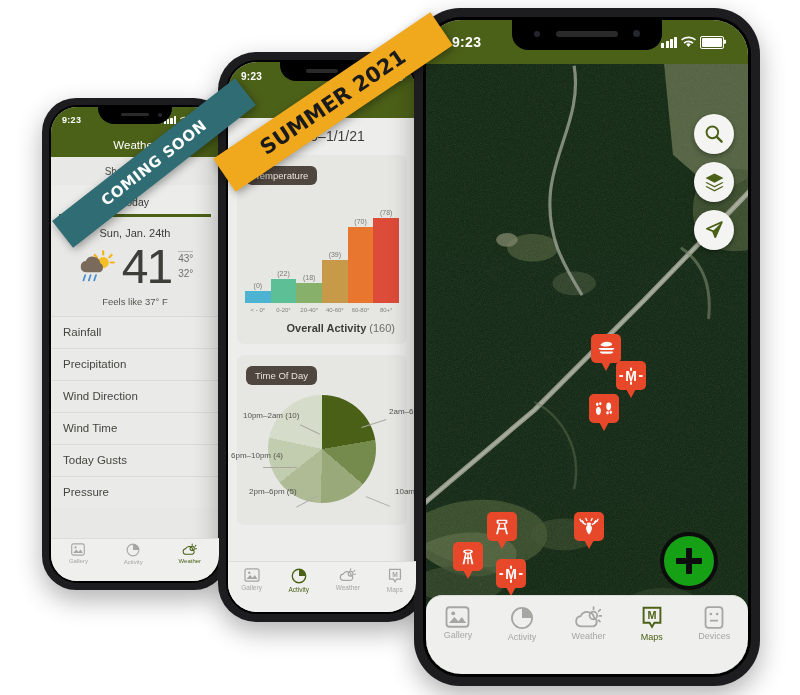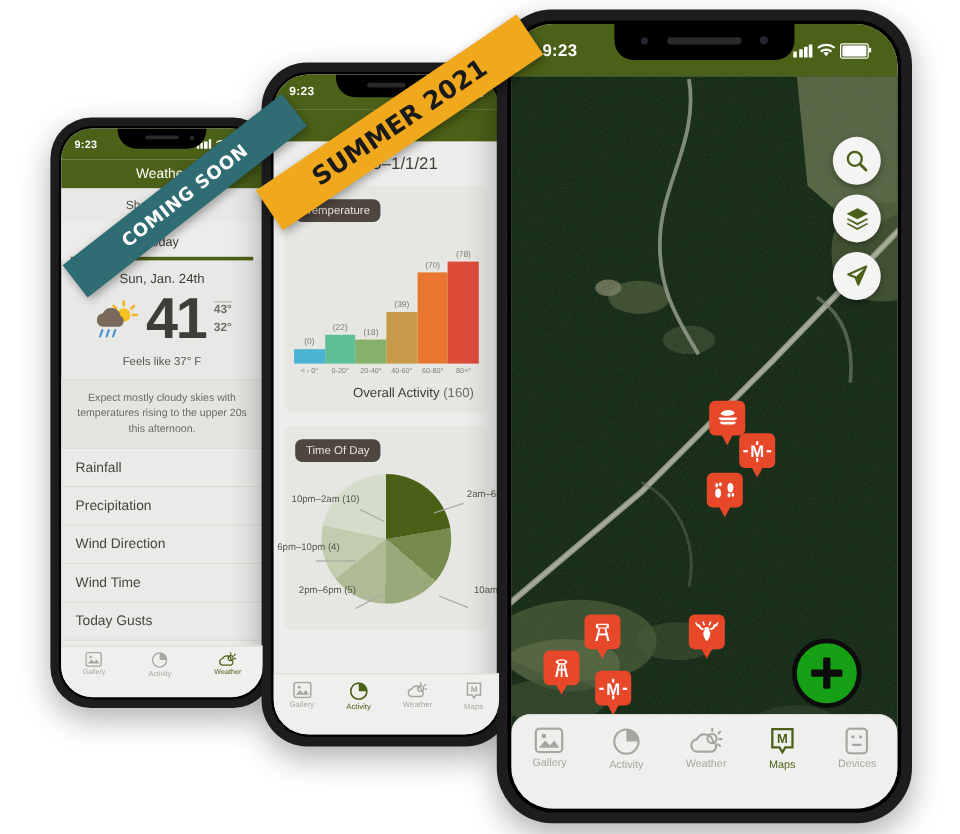--- a/index.html
+++ b/index.html
@@ -54,21 +54,21 @@
   #phone-weather .notch{width:74px;height:17px;}
   #phone-weather .notch .spk{top:6px;width:28px;height:3px;}
   #phone-weather .notch .cam{right:10px;top:6px;width:4px;height:4px;}
   #phone-weather .statusbar{height:26px;padding:0 11px;font-size:9px;}
   #phone-weather .navtitle{height:24px;line-height:24px;font-size:11.5px;}
   .wx-loc{background:#e8e8e6;text-align:center;color:#4a4a46;font-size:10px;padding:9px 0 8px;}
   .wx-tabs{background:#ececea;text-align:center;padding:7px 0 0;}
   .wx-tabs .lbl{font-size:10.5px;color:#3d3d39;padding-bottom:6px;display:inline-block;}
   .wx-tabs .ul{height:2.5px;background:#4c6118;margin:0 8px;}
   .wx-date{text-align:center;font-size:11px;color:#3d3d39;padding:10px 0 2px;}
-  .wx-main{display:flex;align-items:center;justify-content:center;gap:7px;padding:2px 0 0;font-weight:bold;}
+  .wx-main{display:flex;align-items:center;justify-content:center;gap:7px;padding:2px 0 0;}
   .wx-big{font-size:48px;color:#3d3d39;line-height:1;letter-spacing:-2px;}
   .wx-hilo{font-size:10px;color:#6f6f6a;text-align:center;line-height:1.45;}
   .wx-hilo .lo{border-top:1px solid #b9b9b3;padding-top:16px;}
   .wx-feels{text-align:center;font-size:9.5px;color:#54544f;padding:5px 0 9px;}
   .wx-desc{font-size:8.8px;color:#6a6a65;text-align:center;line-height:1.5;
            padding:8px 9px 9px;border-top:1px solid #dadad5;background:#e4e4e1;}
   .wx-row{font-size:11.5px;color:#46463f;padding:9.5px 12px;border-top:1px solid #dcdcd7;background:#eaeae8;}
   #phone-weather .tabbar{height:38px;padding-top:4px;}
   #phone-weather .tab .tl{font-size:6px;}
   #phone-weather .homebar{width:52px;height:2.5px;}
@@ -88,21 +88,21 @@
   .card{background:#e6e6e3;border-radius:7px;margin:0 9px 11px;position:relative;padding:10px 0 0;}
   .chip{display:inline-block;background:#4f463f;color:#e8e2da;font-size:9.5px;
         border-radius:6px;padding:4px 9px;margin-left:9px;}
   .barchart{position:relative;height:104px;margin:14px 8px 0;display:flex;align-items:flex-end;gap:0;}
   .bc-col{flex:1;display:flex;flex-direction:column;align-items:center;justify-content:flex-end;height:100%;}
   .bc-val{font-size:7px;color:#7a7a74;margin-bottom:2px;white-space:nowrap;}
   .bc-bar{width:100%;}
   .bc-axis{display:flex;margin:0 8px;padding-top:4px;}
   .bc-axis span{flex:1;text-align:center;font-size:6px;color:#82827c;white-space:nowrap;}
   .ac-overall{text-align:right;font-size:11px;color:#3d3d38;padding:9px 12px 10px;}
-  .ac-overall b{font-weight:normal;margin-left:20px;}
+  .ac-overall b{font-weight:bold;margin-left:20px;}
   .ac-overall i{font-style:normal;color:#6e6e68;}
   .pie-wrap{position:relative;height:136px;margin-top:4px;}
   .pie{position:absolute;left:50%;top:6px;transform:translateX(-50%);
        width:108px;height:108px;border-radius:50%;}
   .plab{position:absolute;font-size:8px;color:#55554f;white-space:nowrap;}
   .pline{position:absolute;height:1px;background:#a9a9a2;}
   #phone-activity .tabbar{height:44px;padding-top:6px;}
   #phone-activity .tab .tl{font-size:6.5px;}
   #phone-activity .homebar{width:58px;height:3px;}
   #ribbon-summer{left:-16px;top:30px;width:262px;height:40px;background:#f0a81d;color:#1a1a1a;
@@ -202,21 +202,20 @@
             </g>
           </svg>
           <span class="wx-big">41</span>
           <span class="wx-hilo">
             <span class="hi">43°</span><br>
             <span class="lo">32°</span>
           </span>
         </div>
         <div class="wx-feels">Feels like 37° F</div>
 
-        <div class="wx-desc">Expect mostly cloudy skies with temperatures rising to the upper 20s this afternoon.</div>
 
         <div>
           <div class="wx-row">Rainfall</div>
           <div class="wx-row">Precipitation</div>
           <div class="wx-row">Wind Direction</div>
           <div class="wx-row">Wind Time</div>
           <div class="wx-row">Today Gusts</div>
           <div class="wx-row">Pressure</div>
         </div>
 

